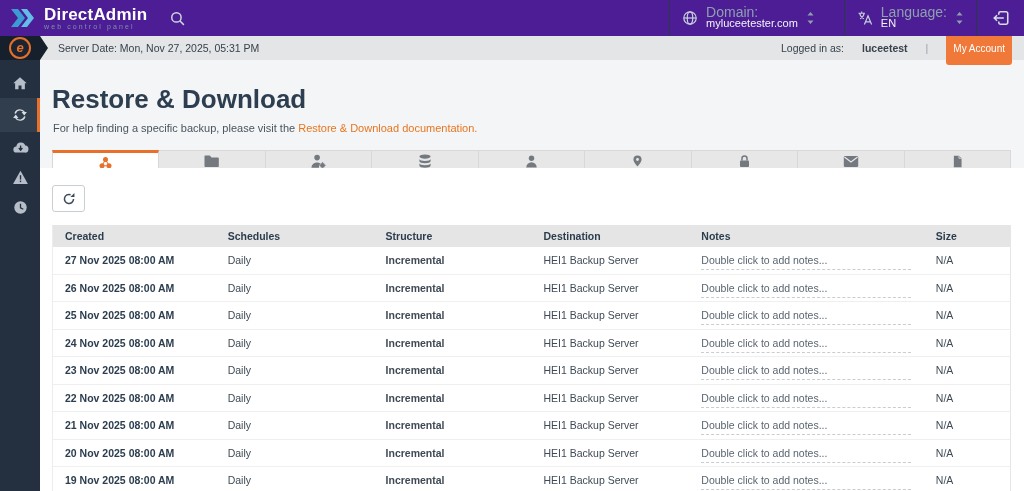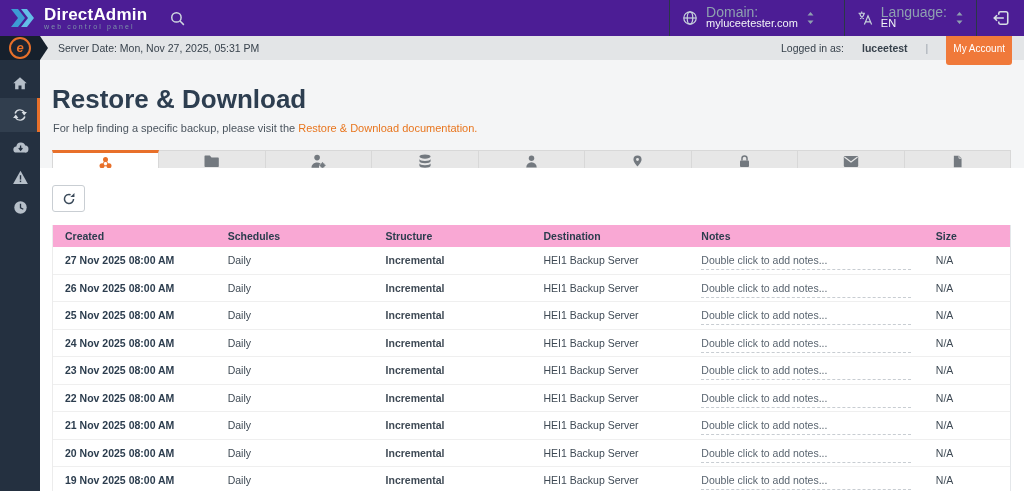--- a/index.html
+++ b/index.html
@@ -75,21 +75,21 @@
   
   .panel { position:absolute; left:0; top:108px; width:984px; height:323px; background:#fff; }
   .btn-refresh { position:absolute; left:12px; top:17px; width:33px; height:27px;
     background:#fff; border:1px solid #c9ced3; border-radius:3px; cursor:pointer;
     display:flex; align-items:center; justify-content:center; color:#3a4a5a; }
 
   
   .table { position:absolute; left:12px; top:57px; width:959px;
     border-left:1px solid #ececec; border-right:1px solid #e4e7ea; }
   .trow { display:flex; align-items:center; }
-  .thead { background:#f9a8d4; height:22px; }
+  .thead { background:#e5e5e5; height:22px; }
   .thead .tcell { font-size:10.5px; font-weight:bold; color:#2c3d4e; }
   .tbody-row { height:27.5px; background:#fff; border-bottom:1px solid #efefef; }
   .tcell { padding:0 4px 0 12px; font-size:10.5px; color:#3f4a55; overflow:hidden; white-space:nowrap; }
   .tcell:nth-child(1){ width:17%; font-weight:bold; color:#2c3d4e; }
   .tcell:nth-child(2){ width:16.5%; }
   .tcell:nth-child(3){ width:16.5%;font-weight:bold; }
   .tcell:nth-child(4){ width:16.5%; }
   .tcell:nth-child(5){ width:24.5%; }
   .tcell:nth-child(6){ width:9%; }
   .thead .tcell { font-weight:bold; color:#2c3d4e; }

